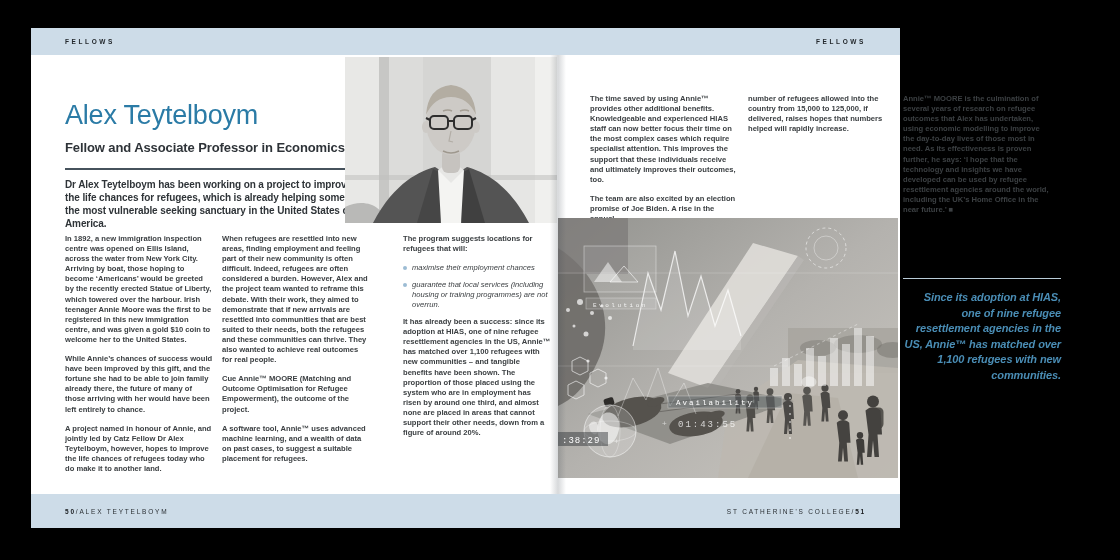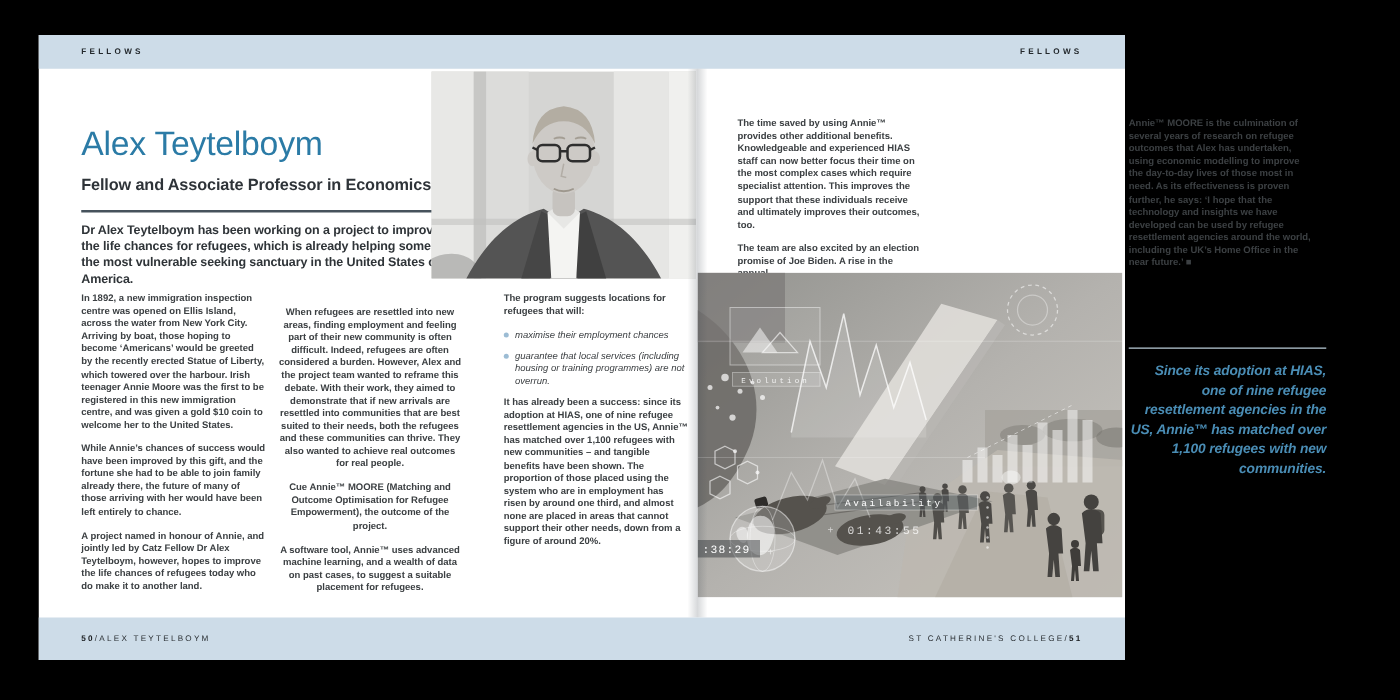--- a/index.html
+++ b/index.html
@@ -24,21 +24,21 @@
             font-weight:700;letter-spacing:-.1px;}
   .title-rule{position:absolute;left:34px;top:140px;width:281px;height:1.5px;background:#46525c;}
   .intro{position:absolute;left:34px;top:150px;width:292px;font-size:10px;line-height:13px;
          font-weight:700;color:#2f3438;letter-spacing:-.1px;}
   .photo{position:absolute;overflow:hidden;}
   #portrait{left:314px;top:29px;width:212px;height:166px;}
   #feature{left:527px;top:190px;width:340px;height:260px;}
   .photo svg{display:block;width:100%;height:100%;}
   .col{position:absolute;width:148px;font-size:7.6px;line-height:10.1px;color:var(--body);}
   .col p{margin:0 0 9px 0;font-weight:bold;}
-  #lcol1{left:34px;top:206px;} #lcol2{left:191px;top:217px;text-align:center;} #lcol3{left:348px;top:206px;margin-left:24px;}
+  #lcol1{left:34px;top:206px;} #lcol2{left:191px;top:206px;} #lcol3{left:348px;top:206px;margin-left:24px;}
   #rcol1{left:559px;top:66px;} #rcol2{left:717px;top:66px;} #rcol3{left:872px;top:66px;}
   .bullet-list{margin:1px 0 7px 0;}
   .bullet-item{display:flex;gap:5px;margin-bottom:6.5px;font-style:italic;color:#3a3e41;}
   .dot{width:4px;height:4px;border-radius:50%;background:var(--bullet);flex:none;margin-top:3px;}
   .pullquote{position:absolute;left:872px;top:250px;width:158px;border-top:1px solid #b9ccd8;
              padding-top:11px;font-size:11px;line-height:15.5px;font-style:italic;
              font-weight:700;color:var(--quote);letter-spacing:-.1px;text-align:right;}
   .gutter{position:absolute;left:519px;top:27px;bottom:34px;width:16px;pointer-events:none;
           background:linear-gradient(90deg,rgba(0,0,0,0) 0%,rgba(55,65,75,.20) 50%,rgba(0,0,0,0) 100%);}
   .ov-text{font-family:"Liberation Mono", monospace;fill:#fff;}
@@ -117,20 +117,21 @@
         </div>
       </div>
       <p>It has already been a success: since its adoption at HIAS, one of nine refugee resettlement agencies in the US, Annie™ has matched over 1,100 refugees with new communities – and tangible benefits have been shown. The proportion of those placed using the system who are in employment has risen by around one third, and almost none are placed in areas that cannot support their other needs, down from a figure of around 20%.</p>
     </div>
 
     <div class="col" id="rcol1">
       <p>The time saved by using Annie™ provides other additional benefits. Knowledgeable and experienced HIAS staff can now better focus their time on the most complex cases which require specialist attention. This improves the support that these individuals receive and ultimately improves their outcomes, too.</p>
       <p>The team are also excited by an election promise of Joe Biden. A rise in the annual</p>
     </div>
     <div class="col" id="rcol2">
+      <p>number of refugees allowed into the country from 15,000 to 125,000, if delivered, raises hopes that numbers helped will rapidly increase.</p>
     </div>
     <div class="col" id="rcol3">
       <p>Annie™ MOORE is the culmination of several years of research on refugee outcomes that Alex has undertaken, using economic modelling to improve the day-to-day lives of those most in need. As its effectiveness is proven further, he says: ‘I hope that the technology and insights we have developed can be used by refugee resettlement agencies around the world, including the UK’s Home Office in the near future.’ ■</p>
     </div>
 
     <div class="photo" id="feature">
       <svg viewBox="0 0 340 260" preserveAspectRatio="none">
         <defs>
           <linearGradient id="gBase" x1="0" y1="0" x2="1" y2="1">
             <stop offset="0" stop-color="#93938f"></stop>

